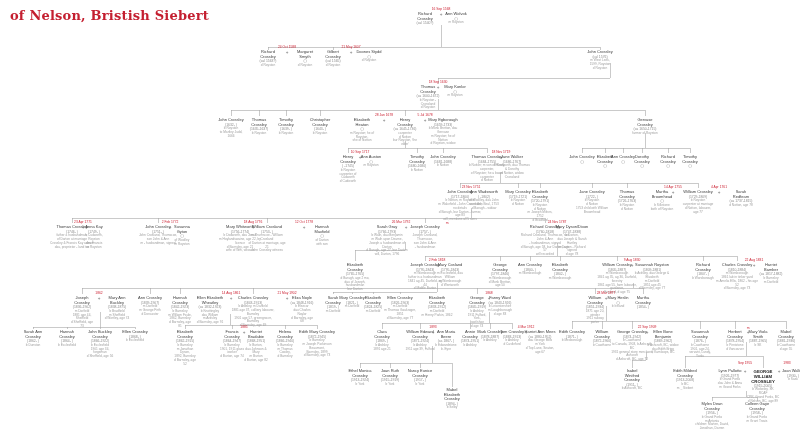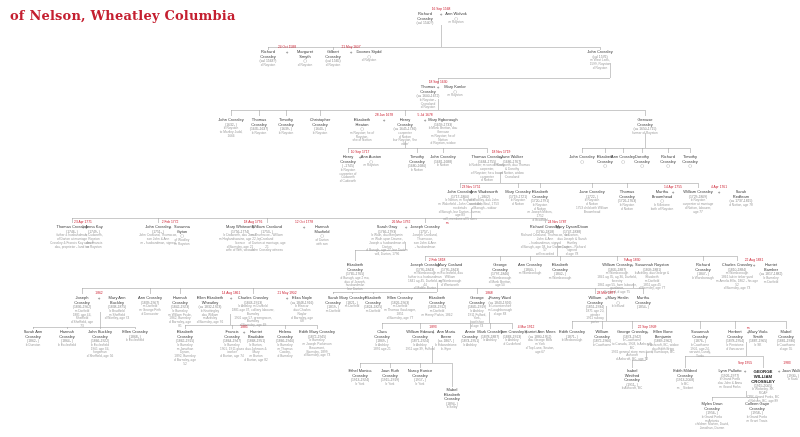--- a/index.html
+++ b/index.html
@@ -139,21 +139,21 @@
       <line x1="746" y1="342" x2="746" y2="356" stroke="#a6a6a6" stroke-width="0.6" shape-rendering="crispEdges"></line>
       <line x1="685" y1="356" x2="763" y2="356" stroke="#a6a6a6" stroke-width="0.6" shape-rendering="crispEdges"></line>
       <line x1="685" y1="356" x2="685" y2="368" stroke="#a6a6a6" stroke-width="0.6" shape-rendering="crispEdges"></line>
       <line x1="763" y1="356" x2="763" y2="368" stroke="#a6a6a6" stroke-width="0.6" shape-rendering="crispEdges"></line>
       <line x1="746" y1="391" x2="746" y2="397" stroke="#a6a6a6" stroke-width="0.6" shape-rendering="crispEdges"></line>
       <line x1="712" y1="397" x2="757" y2="397" stroke="#a6a6a6" stroke-width="0.6" shape-rendering="crispEdges"></line>
       <line x1="712" y1="397" x2="712" y2="401" stroke="#a6a6a6" stroke-width="0.6" shape-rendering="crispEdges"></line>
       <line x1="757" y1="397" x2="757" y2="401" stroke="#a6a6a6" stroke-width="0.6" shape-rendering="crispEdges"></line>
     </svg>
   <div id="title">
-    <div>of Nelson, Wheatley Columbia</div>
+    <div>of Nelson, Bristish Siebert</div>
   </div>
   <div id="nodes">
       <div class="person" style="left: 412px; top: 12px; width: 26px;">
         <div class="nm">Richard Crossley</div>
         <div class="dt">(cal 1540?)</div>
       </div>
       <div class="person" style="left: 443px; top: 12px; width: 26px;">
         <div class="nm">Ann Wolvok</div>
         <div class="dt">( )</div>
         <div class="de">m Royston</div>

